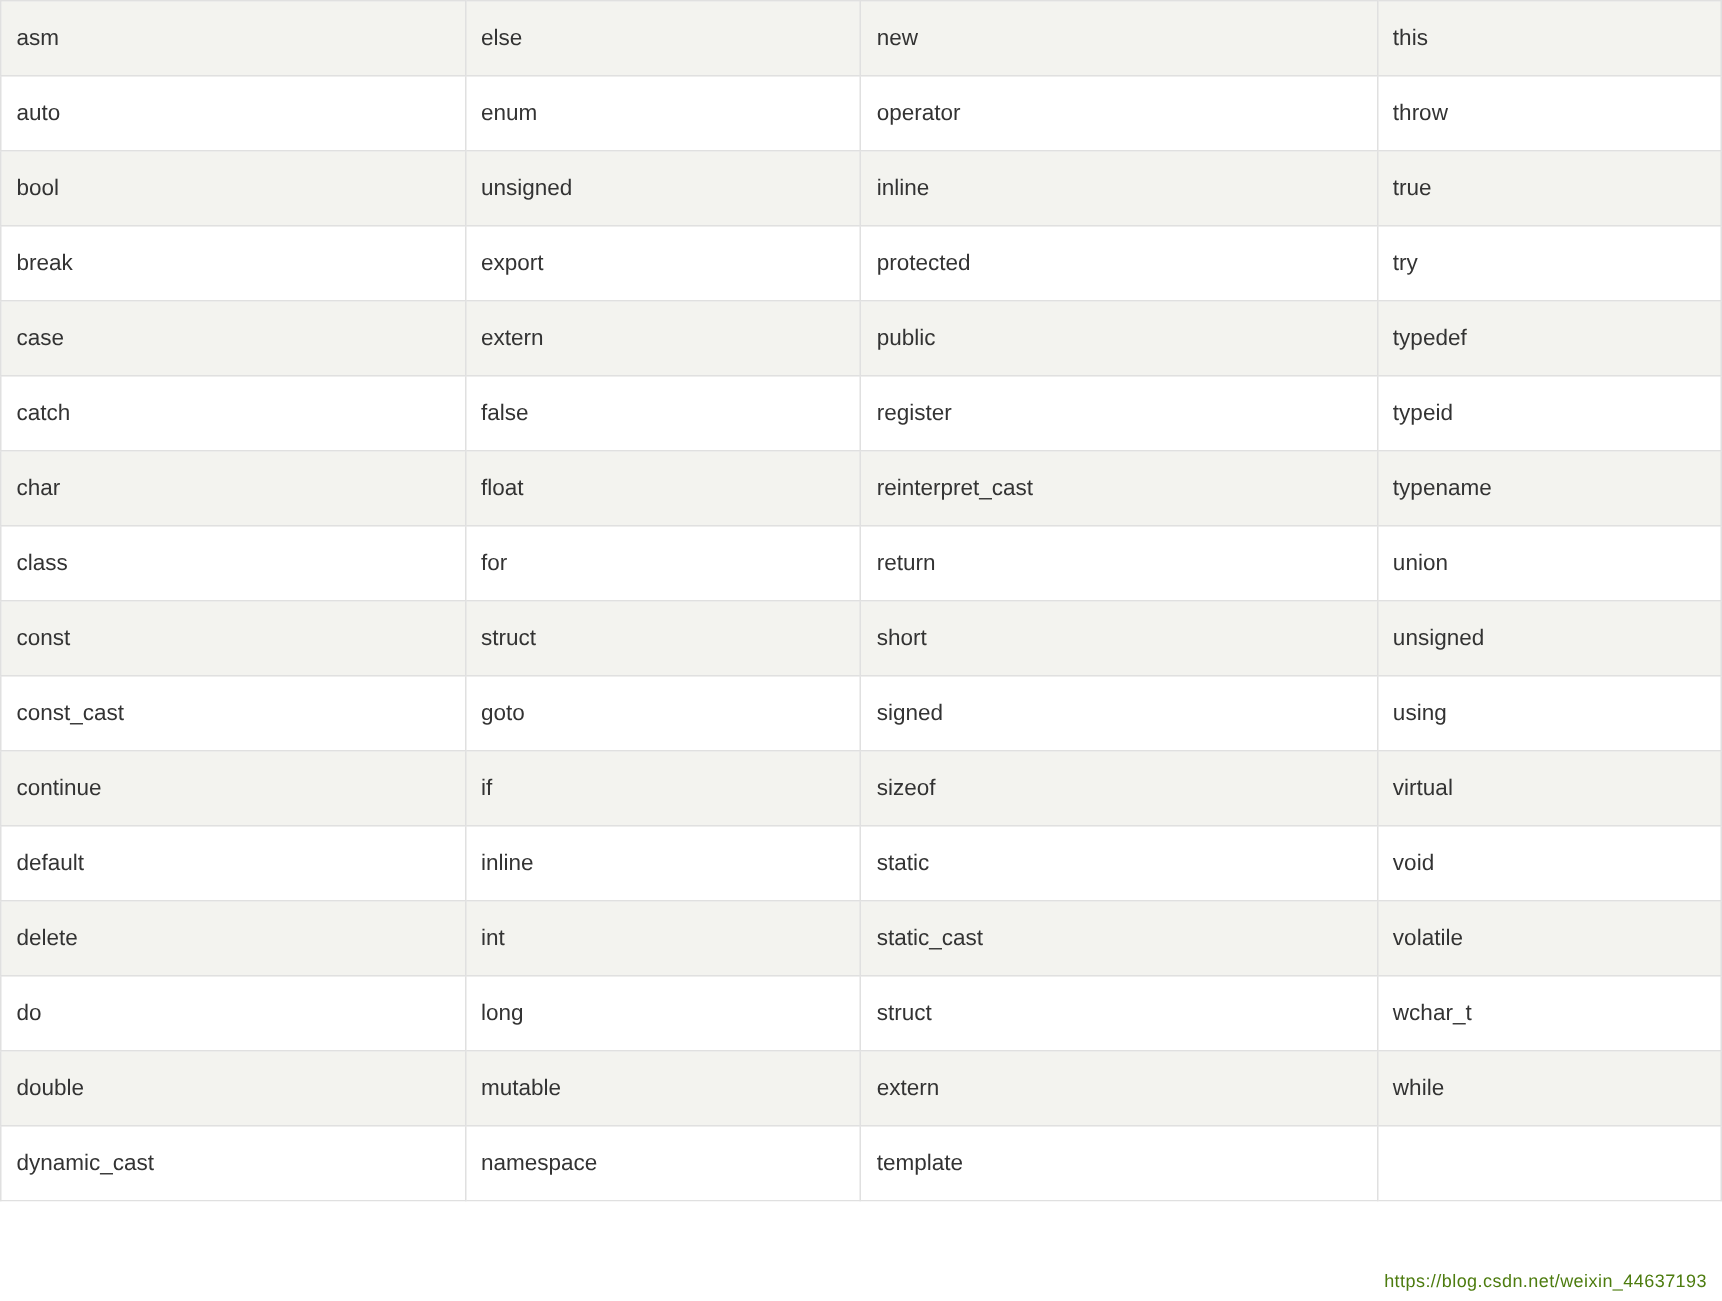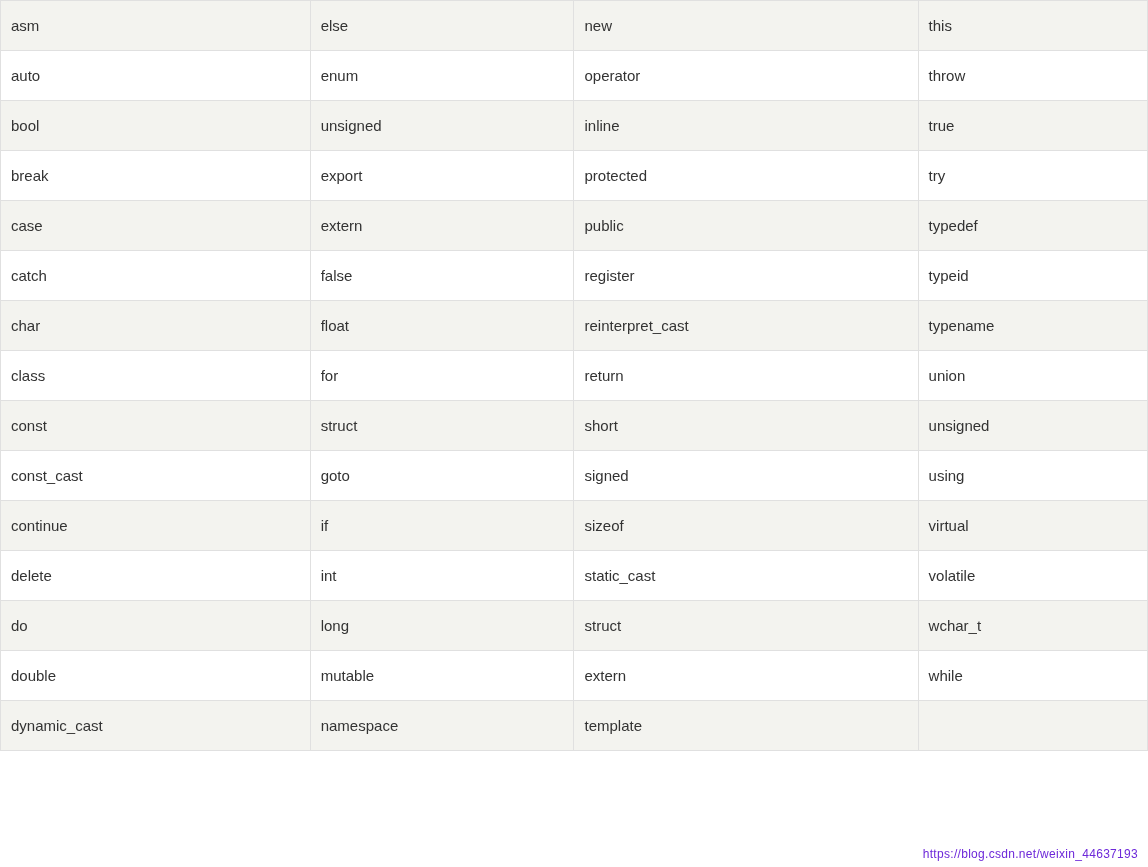--- a/index.html
+++ b/index.html
@@ -34,21 +34,21 @@
     }
     .keywords-table td:nth-child(1) { width: 27%; }
     .keywords-table td:nth-child(2) { width: 23%; }
     .keywords-table td:nth-child(3) { width: 30%; }
     .keywords-table td:nth-child(4) { width: 20%; }
     .watermark {
       position: fixed;
       bottom: 6px;
       right: 10px;
       font-size: 12px;
-      color: #6d28d9;
+      color: #4d7c0f;
       letter-spacing: 0.3px;
       pointer-events: none;
     }
   </style>
 </head>
 <body>
 
 <table class="keywords-table">
   <tbody>
     <tr>
@@ -111,20 +111,26 @@
       <td>signed</td>
       <td>using</td>
     </tr>
     <tr>
       <td>continue</td>
       <td>if</td>
       <td>sizeof</td>
       <td>virtual</td>
     </tr>
     <tr>
+      <td>default</td>
+      <td>inline</td>
+      <td>static</td>
+      <td>void</td>
+    </tr>
+    <tr>
       <td>delete</td>
       <td>int</td>
       <td>static_cast</td>
       <td>volatile</td>
     </tr>
     <tr>
       <td>do</td>
       <td>long</td>
       <td>struct</td>
       <td>wchar_t</td>

